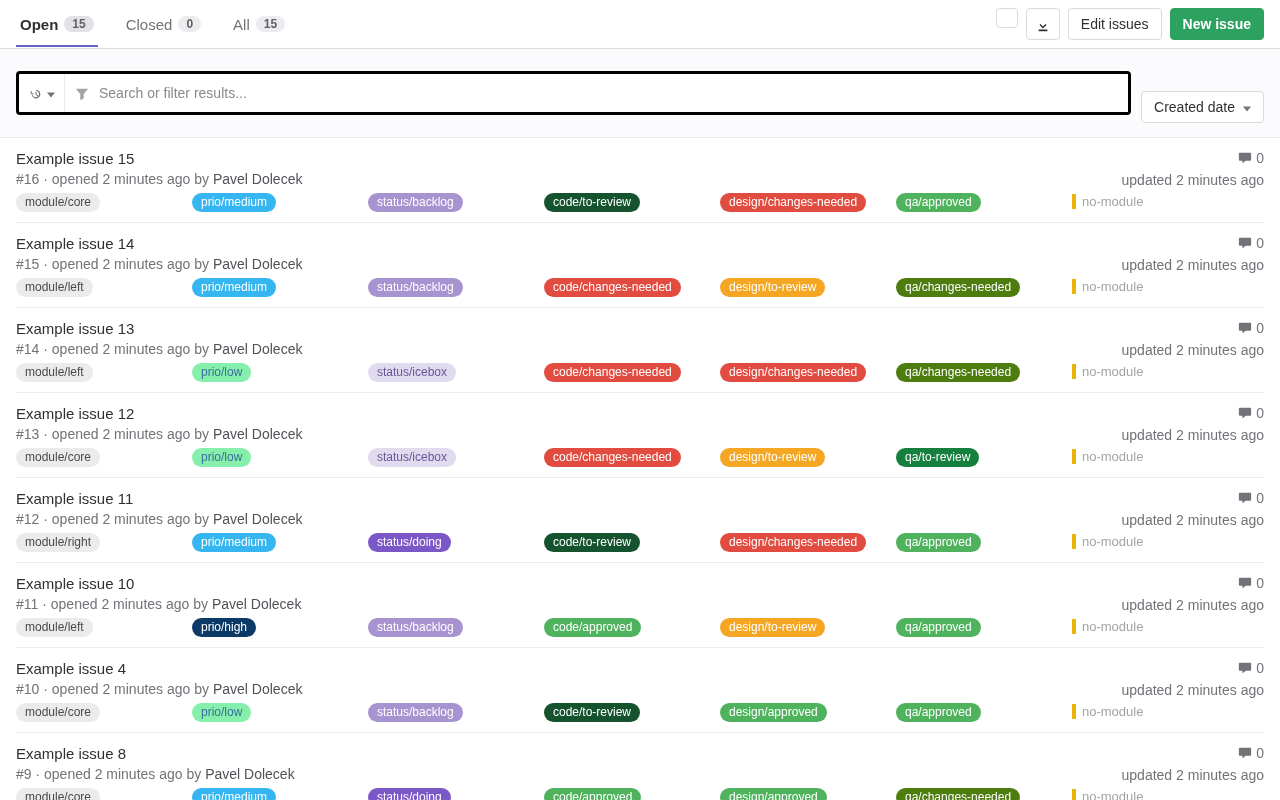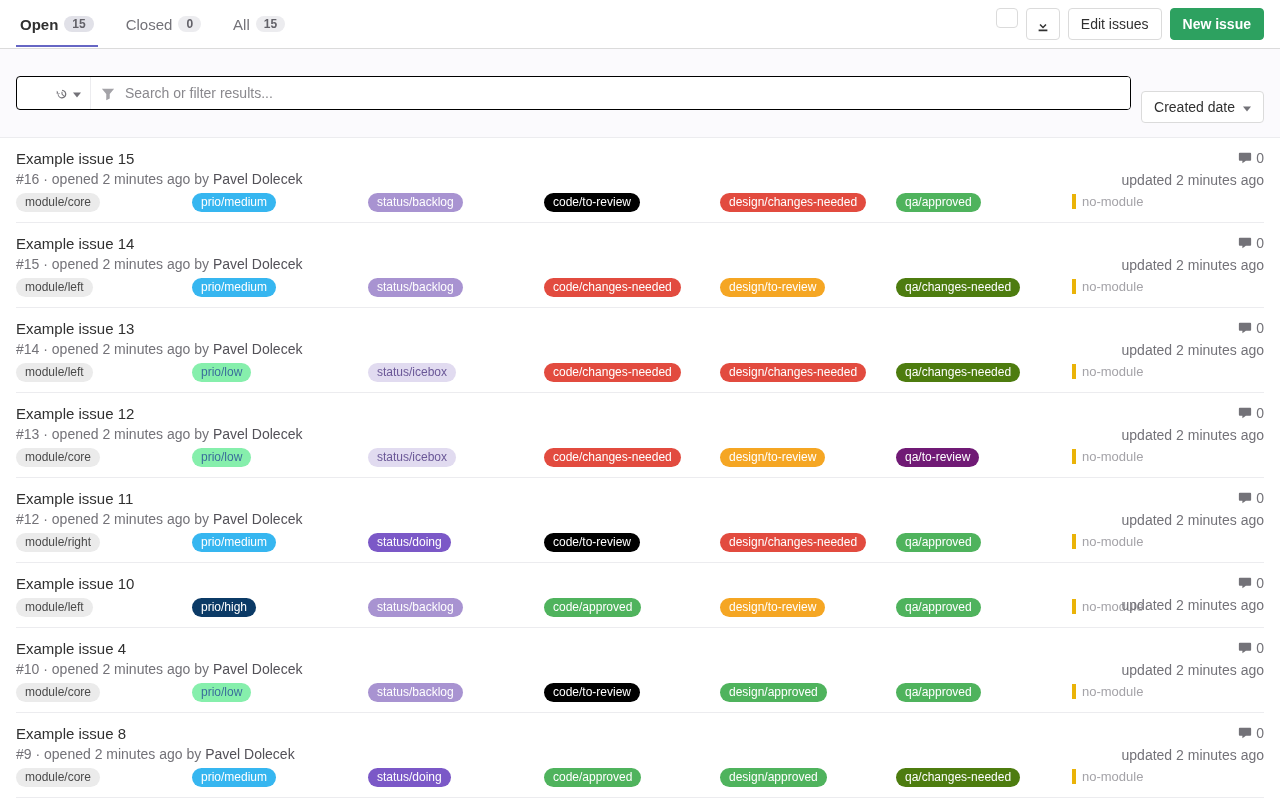--- a/index.html
+++ b/index.html
@@ -12,21 +12,21 @@
 .tab .count { background: #ececef; color: #626168; border-radius: 10px; padding: 1px 8px; font-size: 12px; font-weight: 600; }
 .tab.active .count { background: #e1e1e8; }
 
 .top-actions { display: flex; gap: 8px; padding: 8px 0;}
 .top-actions .sq { width: 22px; height: 20px; border: 1px solid #dbdbdb; border-radius: 4px; background: #fff; }
 .btn { border: 1px solid #dbdbdb; background: #fff; color: #303030; border-radius: 4px; padding: 7px 12px; font-size: 14px; cursor: pointer; display: inline-flex; align-items: center; gap:6px;}
 .btn.icon { padding: 7px 9px; }
 .btn.primary { background: #2da160; border-color: #2da160; color: #fff; font-weight: 600; }
 
 .filter-row { display: flex; gap: 10px; padding: 14px 16px; background: #fbfafd; border-bottom: 1px solid #ececef; align-items: center;}
-.searchbox { flex: 1; display: flex; border: 1px solid #000000; border-radius: 4px; background: #fff; height: 34px; align-items: center; overflow: hidden; padding-left: 28px;}
+.searchbox { flex: 1; display: flex; border: 3px solid #000000; border-radius: 4px; background: #fff; height: 44px; align-items: center; overflow: hidden;}
 .searchbox .history { width: 46px; display: flex; align-items: center; justify-content: center; gap:4px; border-right: 1px solid #ececef; color: #737278; height: 100%;}
 .searchbox .filter-icon { padding: 0 10px; color: #a4a3a8;}
 .searchbox input { flex: 1; border: none; outline: none; font-size: 14px; color: #303030; height: 100%;}
 .searchbox input::placeholder { color: #89888d; }
 .sort-btn { display: flex; align-items: center; gap: 8px; margin-top: 28px; }
 
 .issues-list { padding: 0 16px; }
 .issue { display: flex; border-bottom: 1px solid #ececef; padding: 12px 0 10px; gap: 12px; }
 .issue-main { flex: 1; min-width: 0;}
 .issue-title { color: #303030; font-weight: 500; font-size: 15px; }
@@ -34,29 +34,29 @@
 .issue-meta .author { color: #535158; }
 .labels-row { margin-top: 6px; display: grid; grid-template-columns: 170px 170px 170px 170px 170px 170px 170px; gap: 6px; align-items: start;}
 .label { display: inline-block; font-size: 12px; border-radius: 12px; padding: 2px 9px 3px; font-weight: 500; white-space: nowrap;}
 .label-module { background: #ebebeb; color: #4a4a4a; }
 .label-prio-medium { background: #36b6f0; color: #fff; }
 .label-prio-low { background: #86efac; color: #3b6e9b; }
 .label-prio-high { background: #0b3a66; color: #fff; }
 .label-status-backlog { background: #a893d1; color: #fff; }
 .label-status-icebox { background: #e1dbf0; color: #6a5797; }
 .label-status-doing { background: #7b58c7; color: #fff; }
-.label-code-review { background: #000000; color: #fff; }
+.label-code-review { background: #14532d; color: #fff; }
 .label-code-changes { background: #e24b3f; color: #fff; }
 .label-code-approved { background: #4fb35d; color: #fff; }
 .label-design-changes { background: #e24b3f; color: #fff; }
 .label-design-review { background: #f5a623; color: #fff; }
 .label-design-approved { background: #4fb35d; color: #fff; }
 .label-qa-approved { background: #4fb35d; color: #fff; }
 .label-qa-changes { background: #4d7c0f; color: #fff; }
-.label-qa-review { background: #701a75; color: #fff; }
+.label-qa-review { background: #15803d; color: #fff; }
 .scoped-right { border-left: 4px solid #eab308; padding-left: 6px; color: #a4a3a8; font-size: 13px;}
 
 .issue-side { text-align: right; min-width: 180px; color: #737278; display: flex; flex-direction: column; gap: 6px; align-items:flex-end;}
 .comments { color: #737278; font-size: 14px; display: inline-flex; gap:4px; align-items:center;}
 .updated { color: #737278; font-size: 14px;}
 
 svg { display: inline-block; vertical-align: middle;}
 </style>
 </head>
 <body>
@@ -242,20 +242,21 @@
             <path fill="currentColor" d="M2 2h12a1 1 0 0 1 1 1v7a1 1 0 0 1-1 1H9l-4 3v-3H2a1 1 0 0 1-1-1V3a1 1 0 0 1 1-1z"></path>
           </svg>
           <span>0</span>
         </div>
         <div class="updated">updated 2 minutes ago</div>
       </div>
     </div>
     <div class="issue">
       <div class="issue-main">
         <div class="issue-title">Example issue 10</div>
+        <div class="issue-meta"><span>#11</span> · <span>opened 2 minutes ago by</span> <span class="author">Pavel Dolecek</span></div>
         <div class="labels-row">
           <div><span class="label label-module">module/left</span></div>
           <div><span class="label label-prio-high">prio/high</span></div>
           <div><span class="label label-status-backlog">status/backlog</span></div>
           <div><span class="label label-code-approved">code/approved</span></div>
           <div><span class="label label-design-review">design/to-review</span></div>
           <div><span class="label label-qa-approved">qa/approved</span></div>
           <div><span class="scoped-right">no-module</span></div>
         </div>
       </div>

